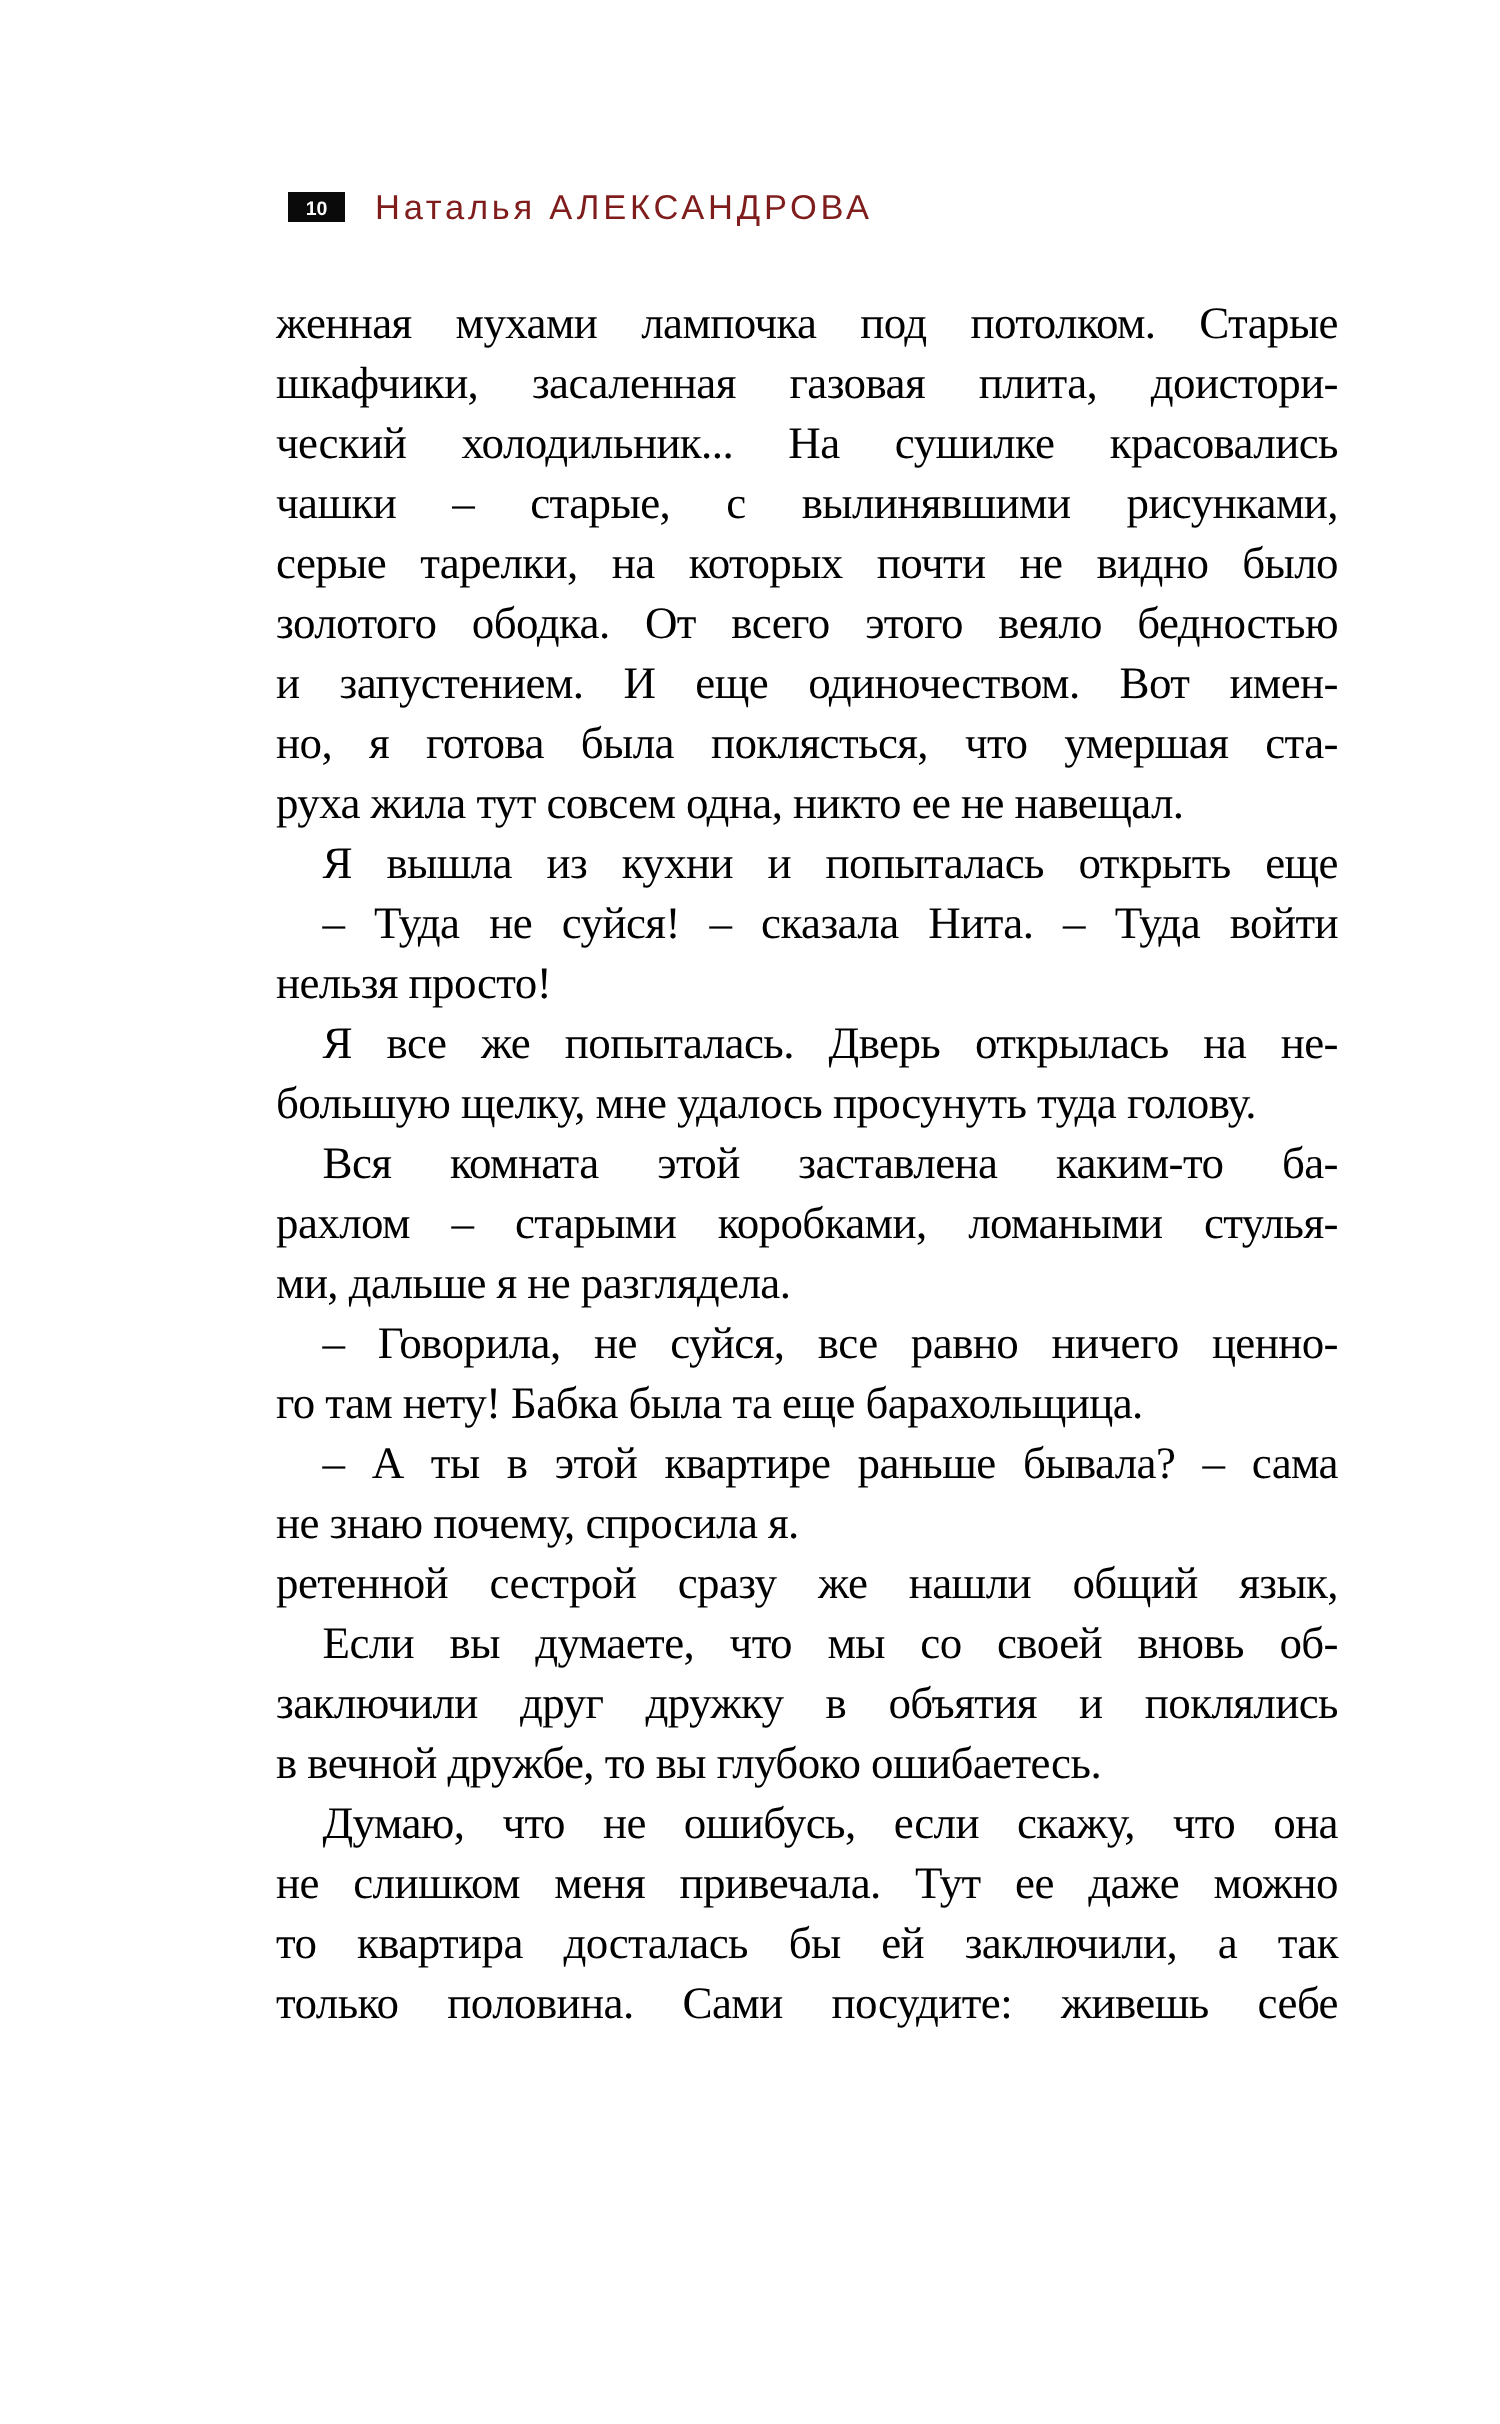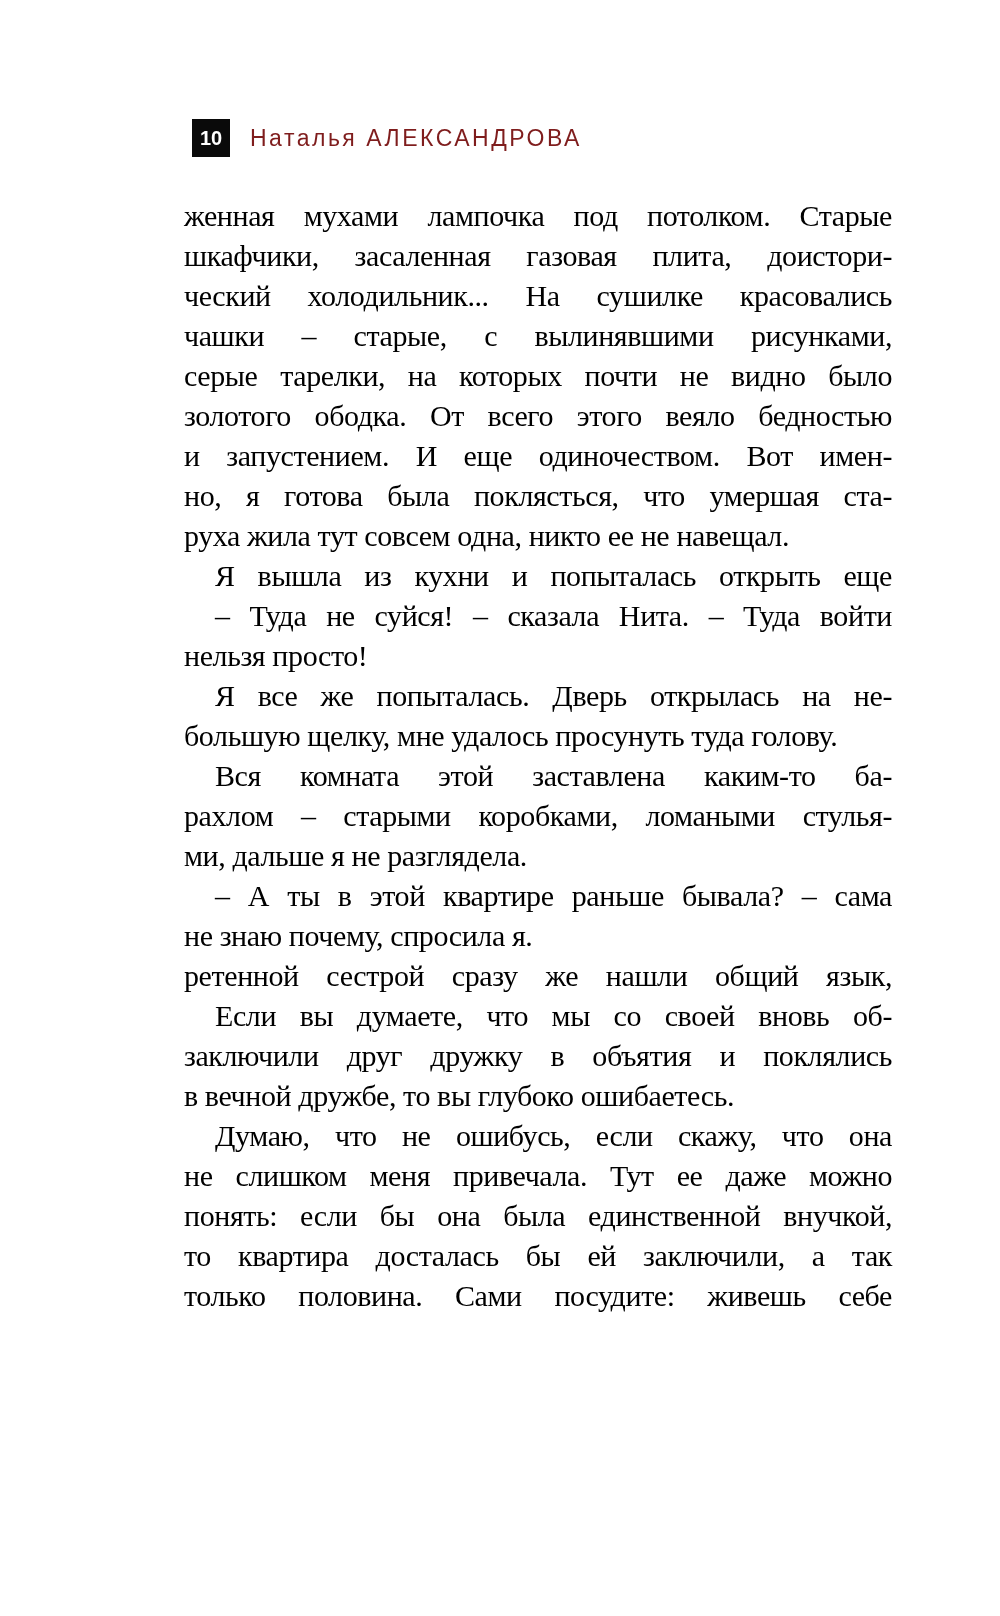--- a/index.html
+++ b/index.html
@@ -17,29 +17,29 @@
   .header {
     position: absolute;
     left: 192px;
     top: 118px;
     height: 40px;
     display: flex;
     align-items: center;
   }
   .page-badge {
     width: 38px;
-    height: 38px;
+    height: 20px;
     background: #0a0a0a;
     color: #ffffff;
     display: flex;
     align-items: center;
     justify-content: center;
     font-family: "Liberation Sans", sans-serif;
     font-weight: 700;
-    font-size: 20px;
+    font-size: 13px;
     flex: 0 0 auto;
   }
   .author {
     margin-left: 20px;
     font-family: "Liberation Sans", sans-serif;
     font-size: 23px;
     font-weight: 400;
     letter-spacing: 2.5px;
     color: #7f1d1d;
     white-space: nowrap;
@@ -101,31 +101,34 @@
       <div class="para">
         <div class="line just indent">Я все же попыталась. Дверь открылась на не-</div>
         <div class="line">большую щелку, мне удалось просунуть туда голову.</div>
       </div>
       <div class="para">
         <div class="line just indent">Вся комната этой заставлена каким-то ба-</div>
         <div class="line just">рахлом – старыми коробками, ломаными стулья-</div>
         <div class="line">ми, дальше я не разглядела.</div>
       </div>
       <div class="para">
+        <div class="line just indent">– Говорила, не суйся, все равно ничего ценно-</div>
+        <div class="line">го там нету! Бабка была та еще барахольщица.</div>
+      </div>
+      <div class="para">
         <div class="line just indent">– А ты в этой квартире раньше бывала? – сама</div>
         <div class="line">не знаю почему, спросила я.</div>
       </div>
       <div class="para">
         <div class="line just">ретенной сестрой сразу же нашли общий язык,</div>
         <div class="line just indent">Если вы думаете, что мы со своей вновь об-</div>
         <div class="line just">заключили друг дружку в объятия и поклялись</div>
         <div class="line">в вечной дружбе, то вы глубоко ошибаетесь.</div>
       </div>
       <div class="para">
         <div class="line just indent">Думаю, что не ошибусь, если скажу, что она</div>
         <div class="line just">не слишком меня привечала. Тут ее даже можно</div>
-        <div class="line just">понять: если бы она была единственной внучкой,</div>
         <div class="line just">то квартира досталась бы ей заключили, а так</div>
         <div class="line just">только половина. Сами посудите: живешь себе</div>
       </div>
     </div>
 
 </div>
 
 </body></html>

